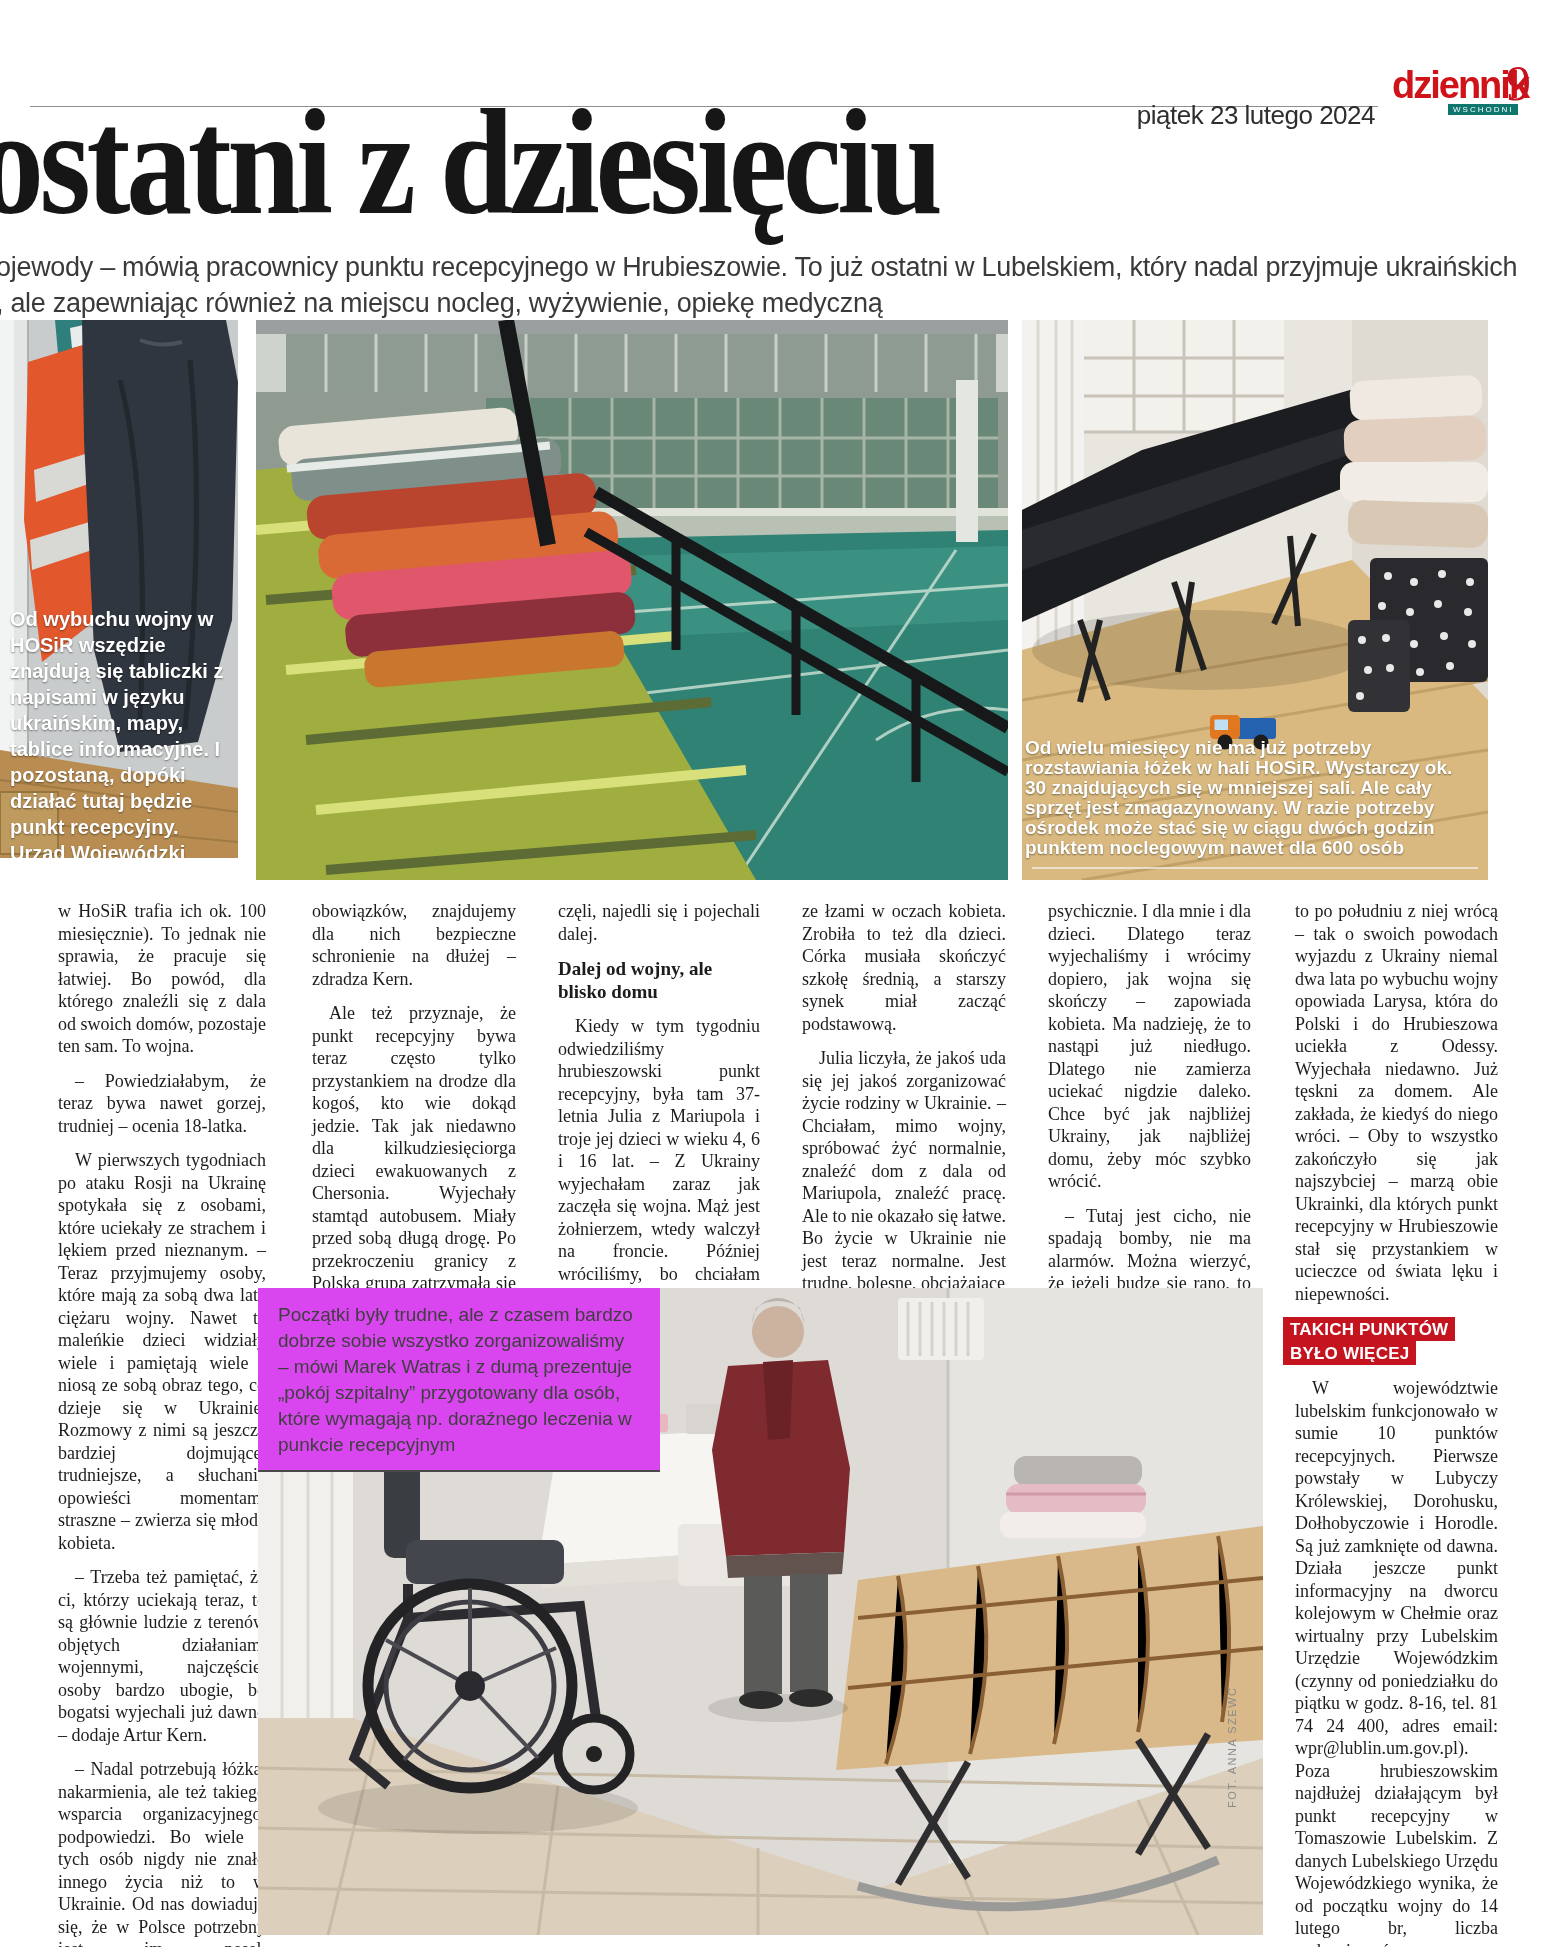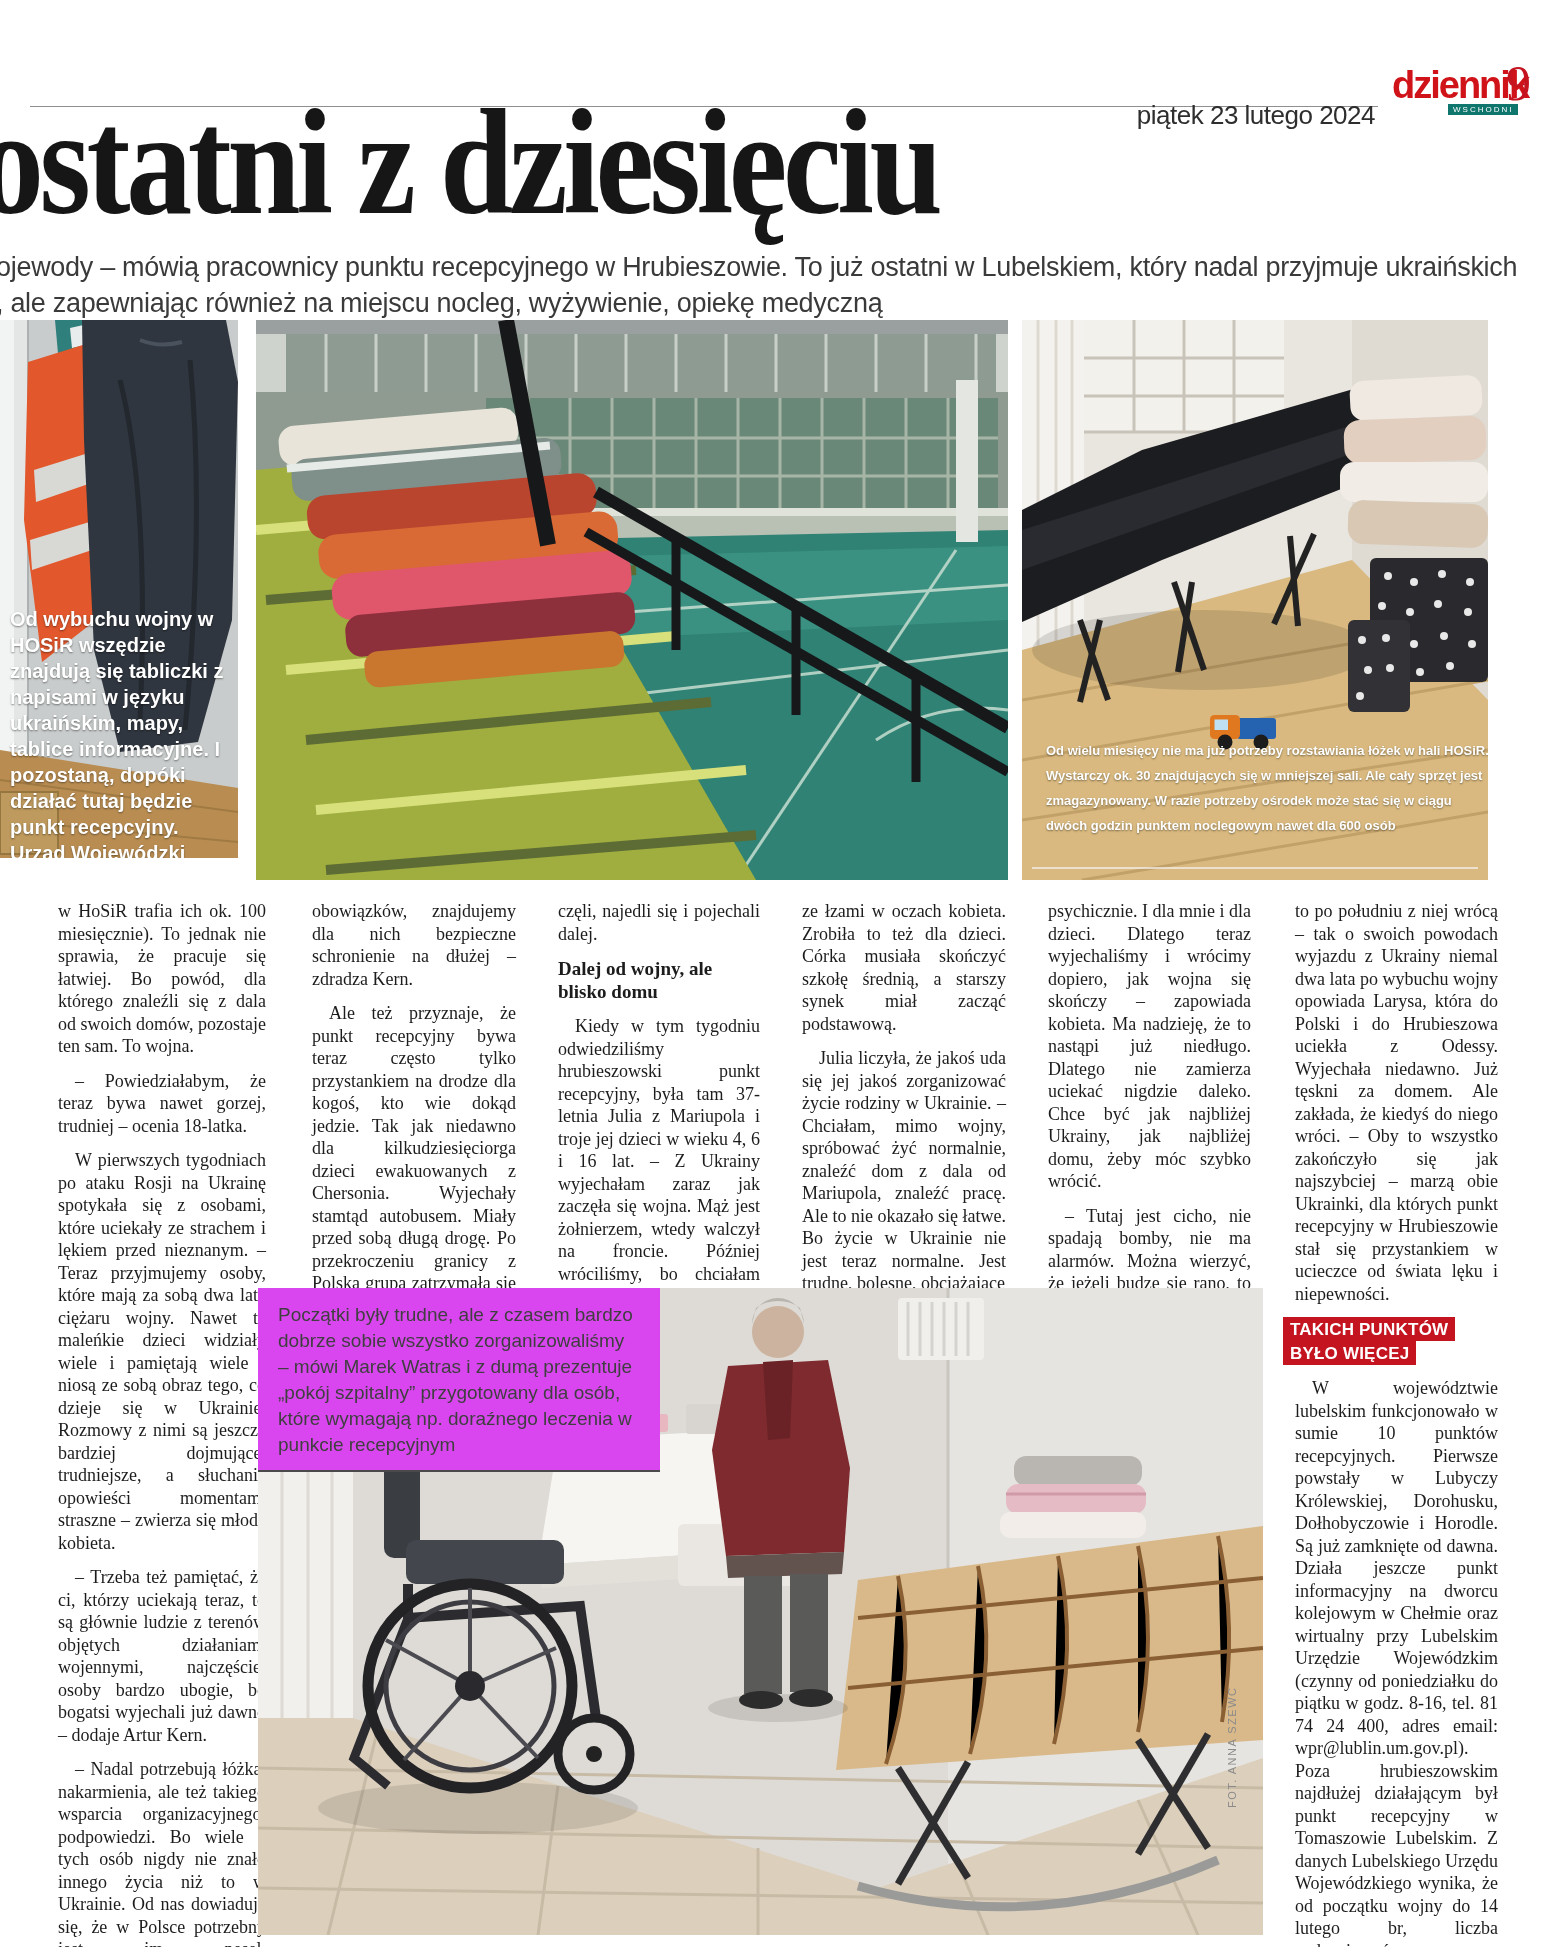--- a/index.html
+++ b/index.html
@@ -26,21 +26,21 @@
   
   .photo{position:absolute;overflow:hidden;}
   .photo svg{display:block;}
   .ph-left{left:0;top:320px;width:238px;height:538px;}
   .ph-mid{left:256px;top:320px;width:752px;height:560px;}
   .ph-right{left:1022px;top:320px;width:466px;height:560px;}
   .ph-bottom{left:258px;top:1288px;width:1005px;height:647px;}
   .cap-white{position:absolute;font-family:"Liberation Sans",sans-serif;font-weight:bold;
              color:#fff;text-shadow:0 1px 2px rgba(0,0,0,.45);}
   .cap-left{left:10px;top:286px;width:222px;font-size:20px;line-height:26px;}
-  .cap-right{left:24px;top:418px;width:445px;font-size:13px;line-height:25px;}
+  .cap-right{left:3px;top:418px;width:445px;font-size:19px;line-height:20px;}
   .cap-gray{position:absolute;left:0;top:0;width:362px;background:#d946ef;color:#3f3f3f;
             font-family:"Liberation Sans",sans-serif;font-size:19px;line-height:26px;
             padding:14px 20px 12px 20px;border-bottom:2px solid #4a4a4a;}
   .credit{position:absolute;left:1226px;top:1808px;transform:rotate(-90deg);transform-origin:0 0;
           font-family:"Liberation Sans",sans-serif;font-size:11px;letter-spacing:1.5px;
           color:#8a8a8a;white-space:nowrap;}
   
   .col{position:absolute;top:888px;font-size:18px;line-height:22.5px;text-align:justify;}
   .col p{margin:12px;}
   .col p.ind{text-indent:17px;}

